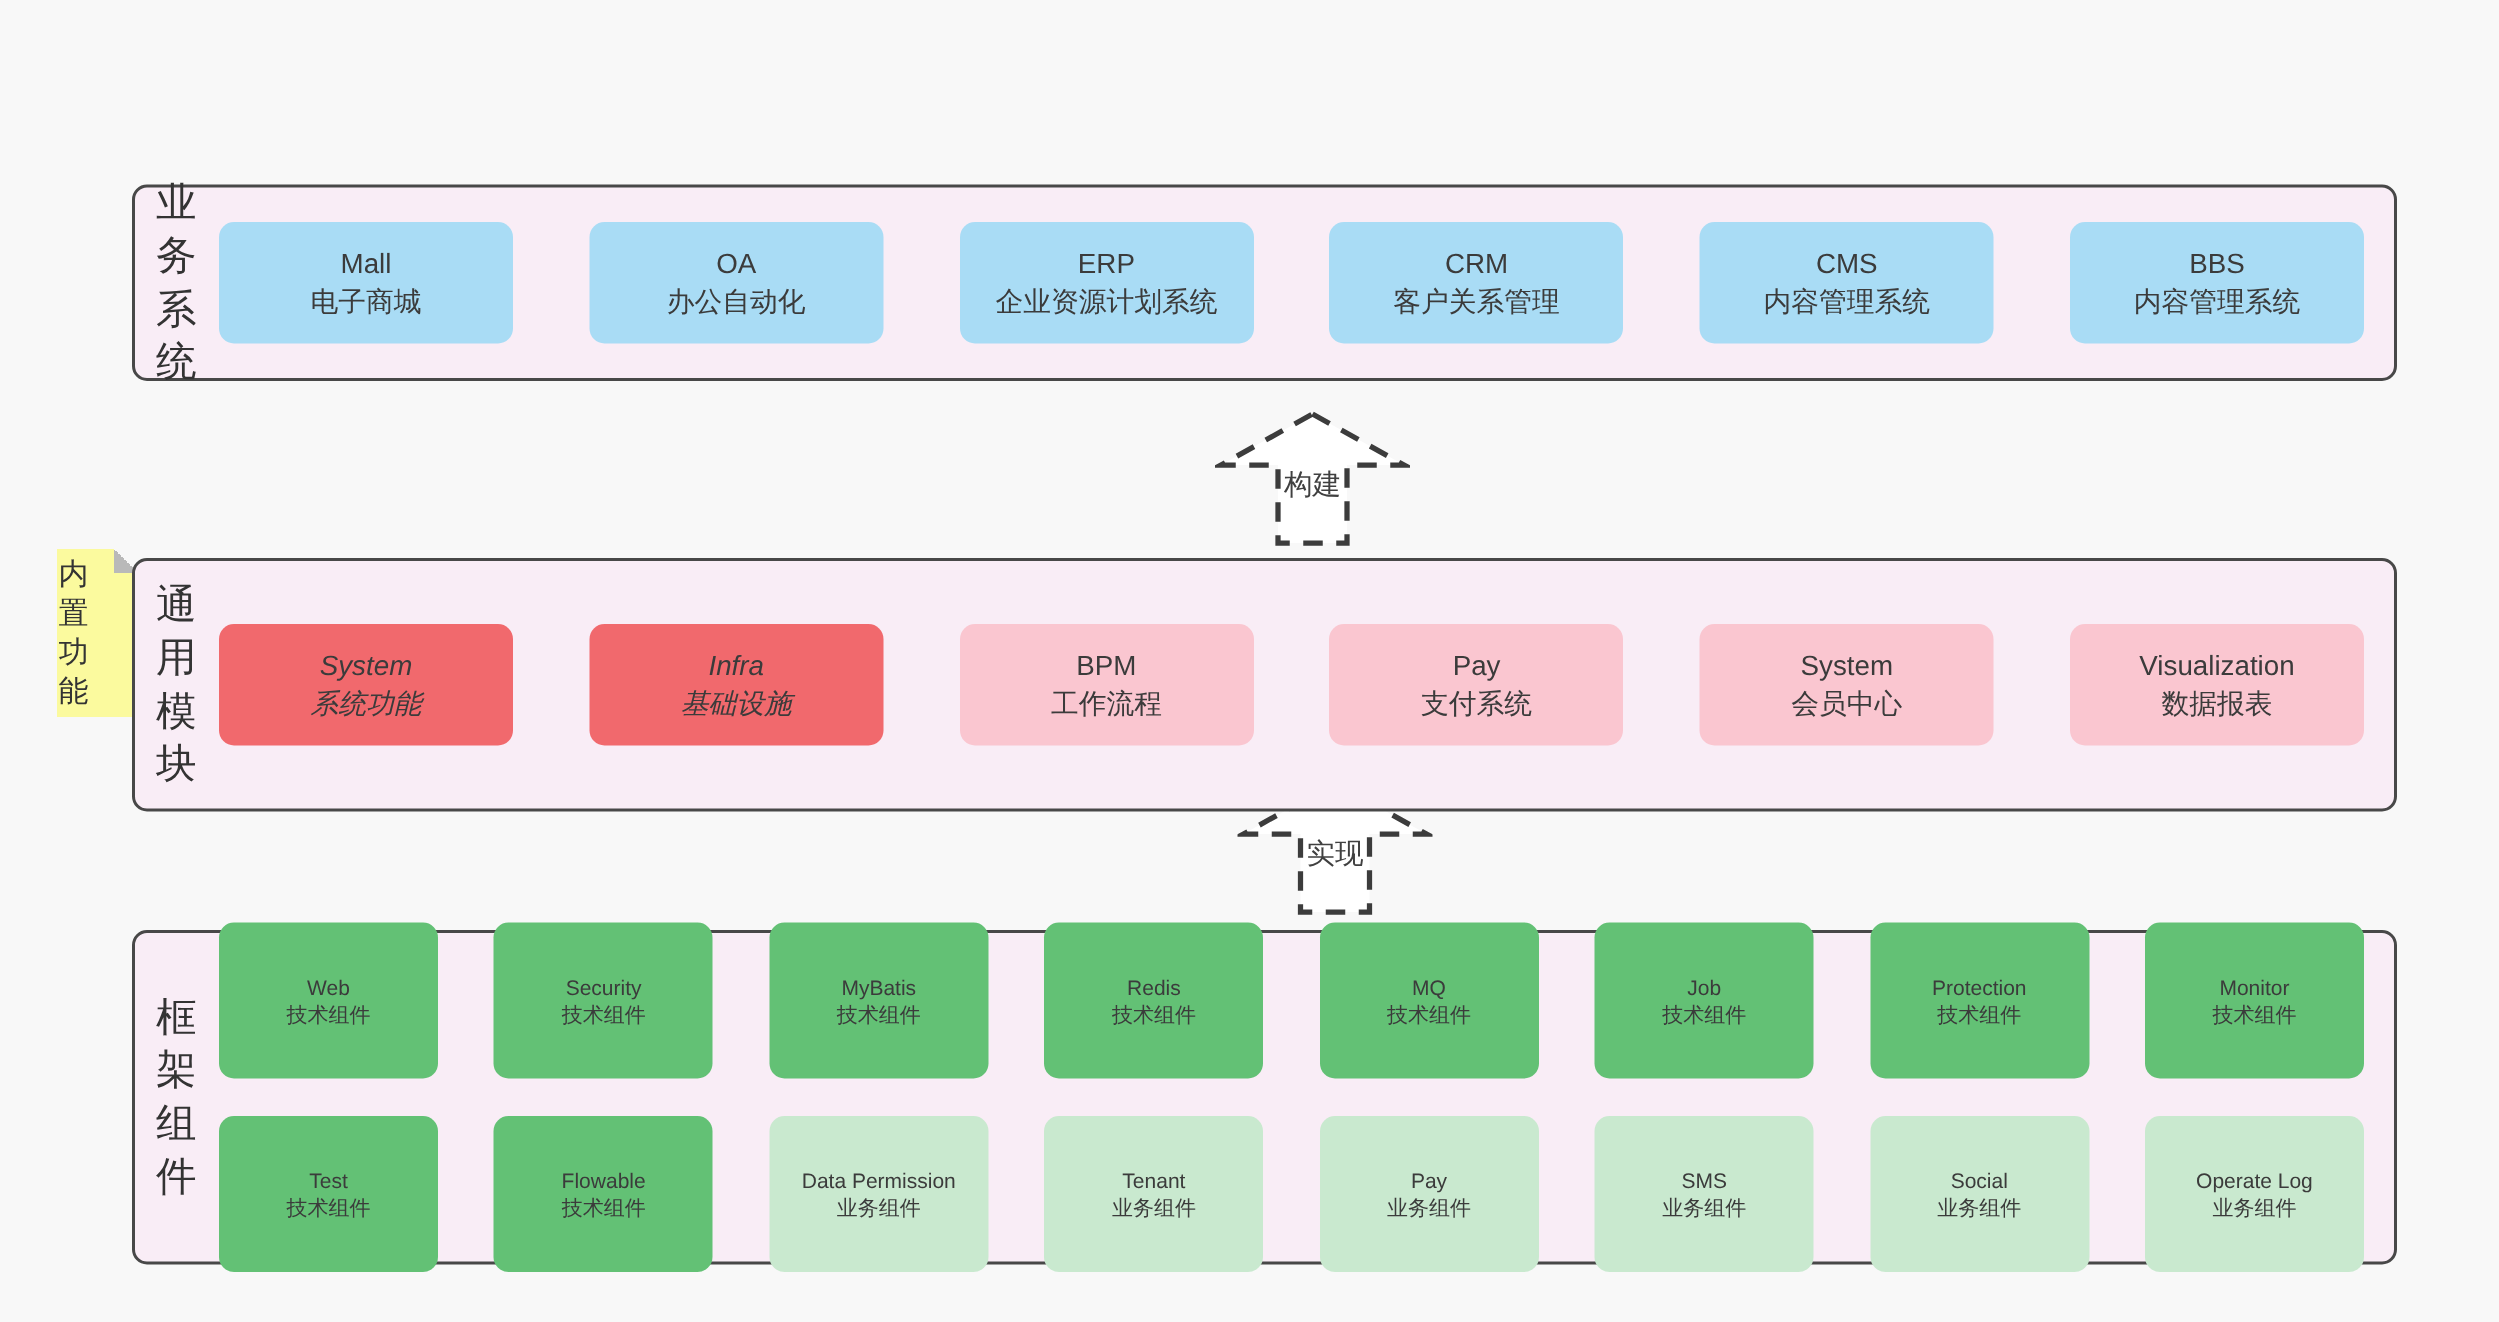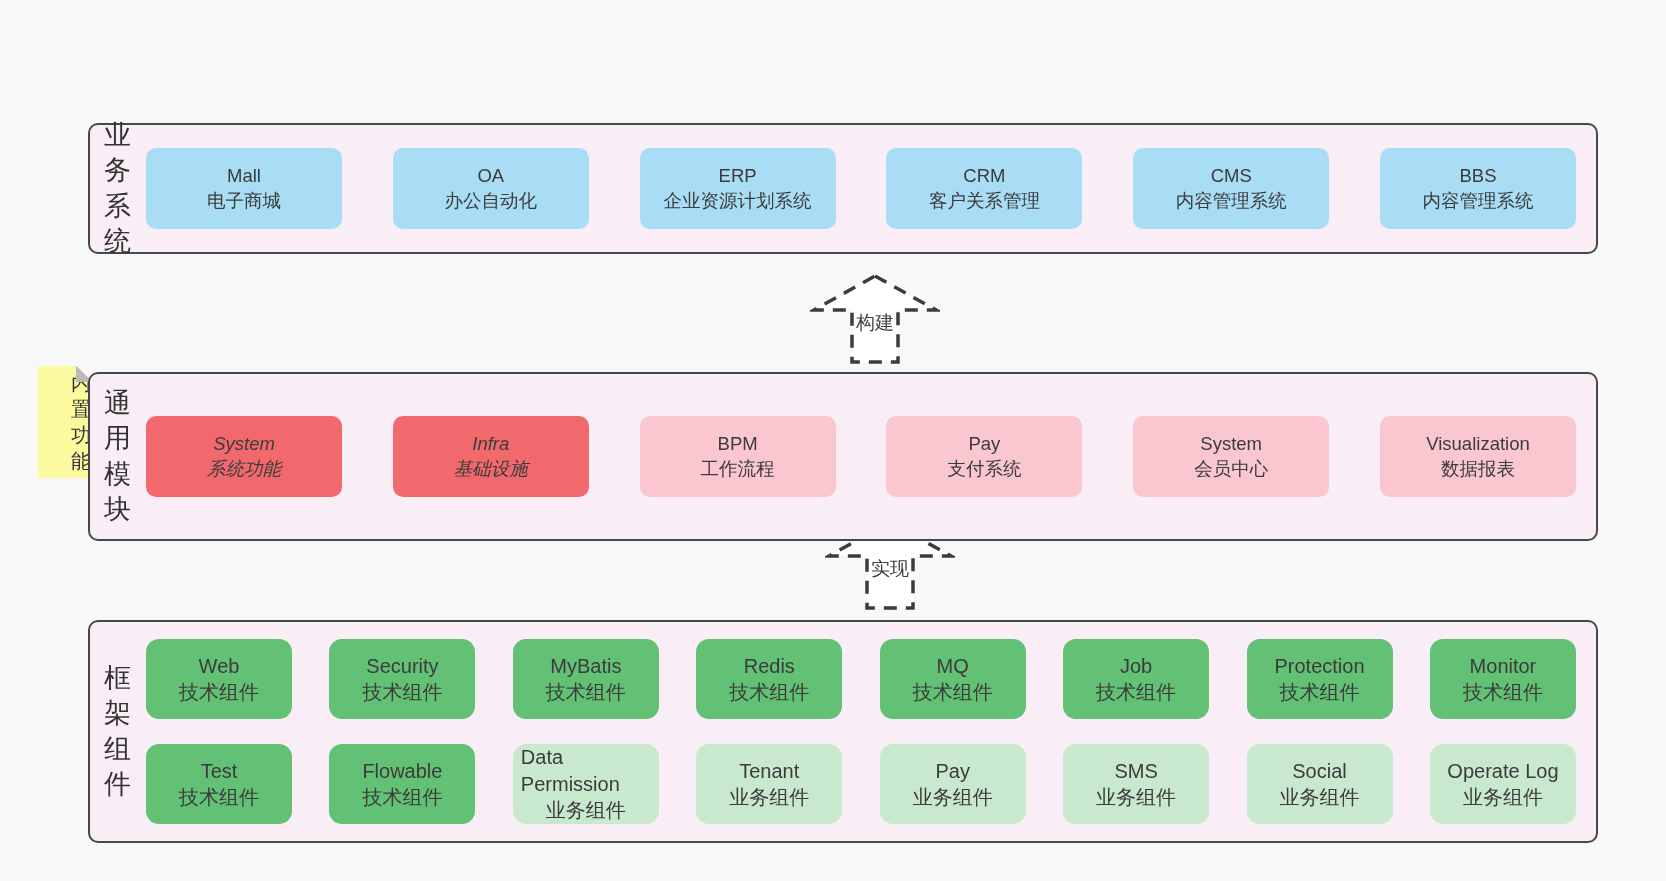--- a/index.html
+++ b/index.html
@@ -45,32 +45,32 @@
 
   
   .box{
     border-radius:10px;
     display:flex;flex-direction:column;justify-content:center;align-items:center;
     text-align:left;
     font-size:18.5px;line-height:1.32;
     box-sizing:border-box;padding:4px 8px;
   }
   .box-wide{width:196px;height:81px;}
-  .box-small{width:146px;height:80px;font-size:20px;border-radius:13px;}
+  .box-small{width:146px;height:104px;font-size:14px;}
   .blue{background:var(--box-blue,#a9dcf5);}
   .red{background:var(--box-red,#f1696d);font-style:italic;}
   .pink{background:var(--box-pink,#fac6d0);}
   .green-dark{background:var(--box-green-dark,#63c175);}
   .green-light{background:var(--box-green-light,#c9e9cf);}
 
   
   .sticky{
     position:absolute;left:38px;width:54px;
     background:var(--sticky-bg,#fbfa9e);
-    display:flex;align-items:center;justify-content:flex-end;
+    display:flex;align-items:center;justify-content:flex-start;
     z-index:1;
   }
   .sticky-modules{top:366px;height:112px;}
   .sticky-components{top:655px;height:112px;}
   .sticky-text{
     width:22px;font-size:20px;line-height:1.3;
     text-align:center;word-break:break-all;color:#333;
   }
   .fold{
     position:absolute;top:0;right:0;width:16px;height:16px;

